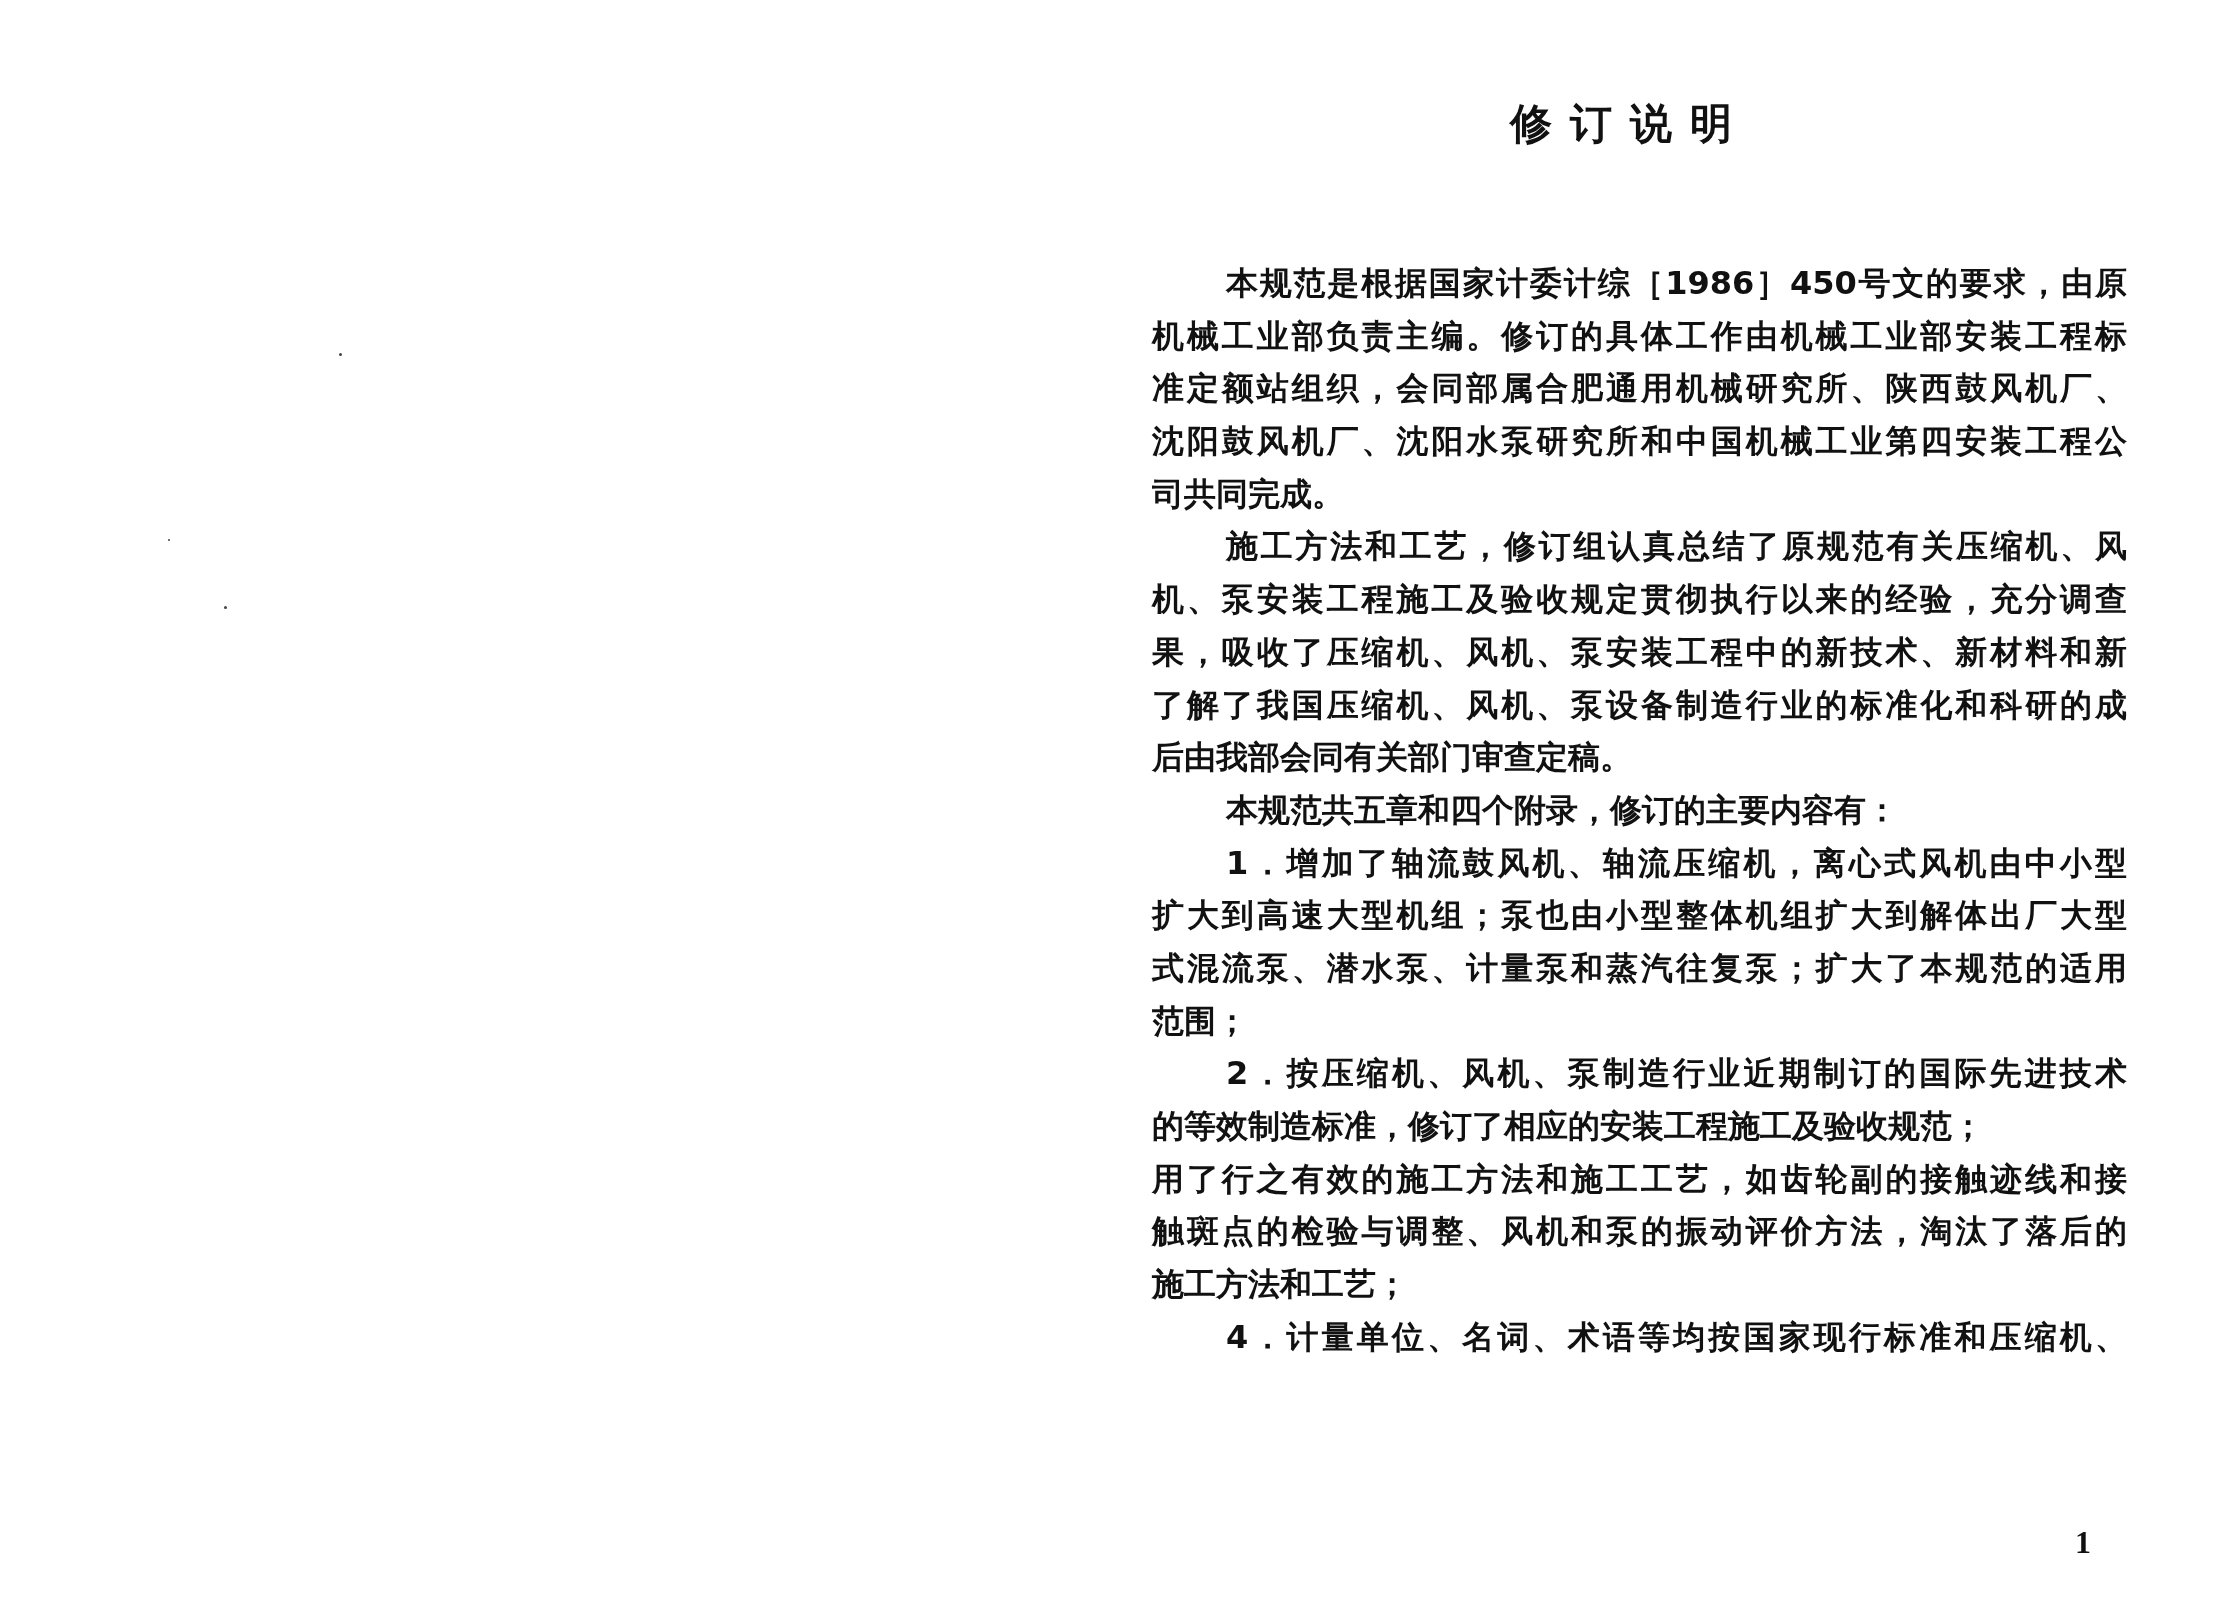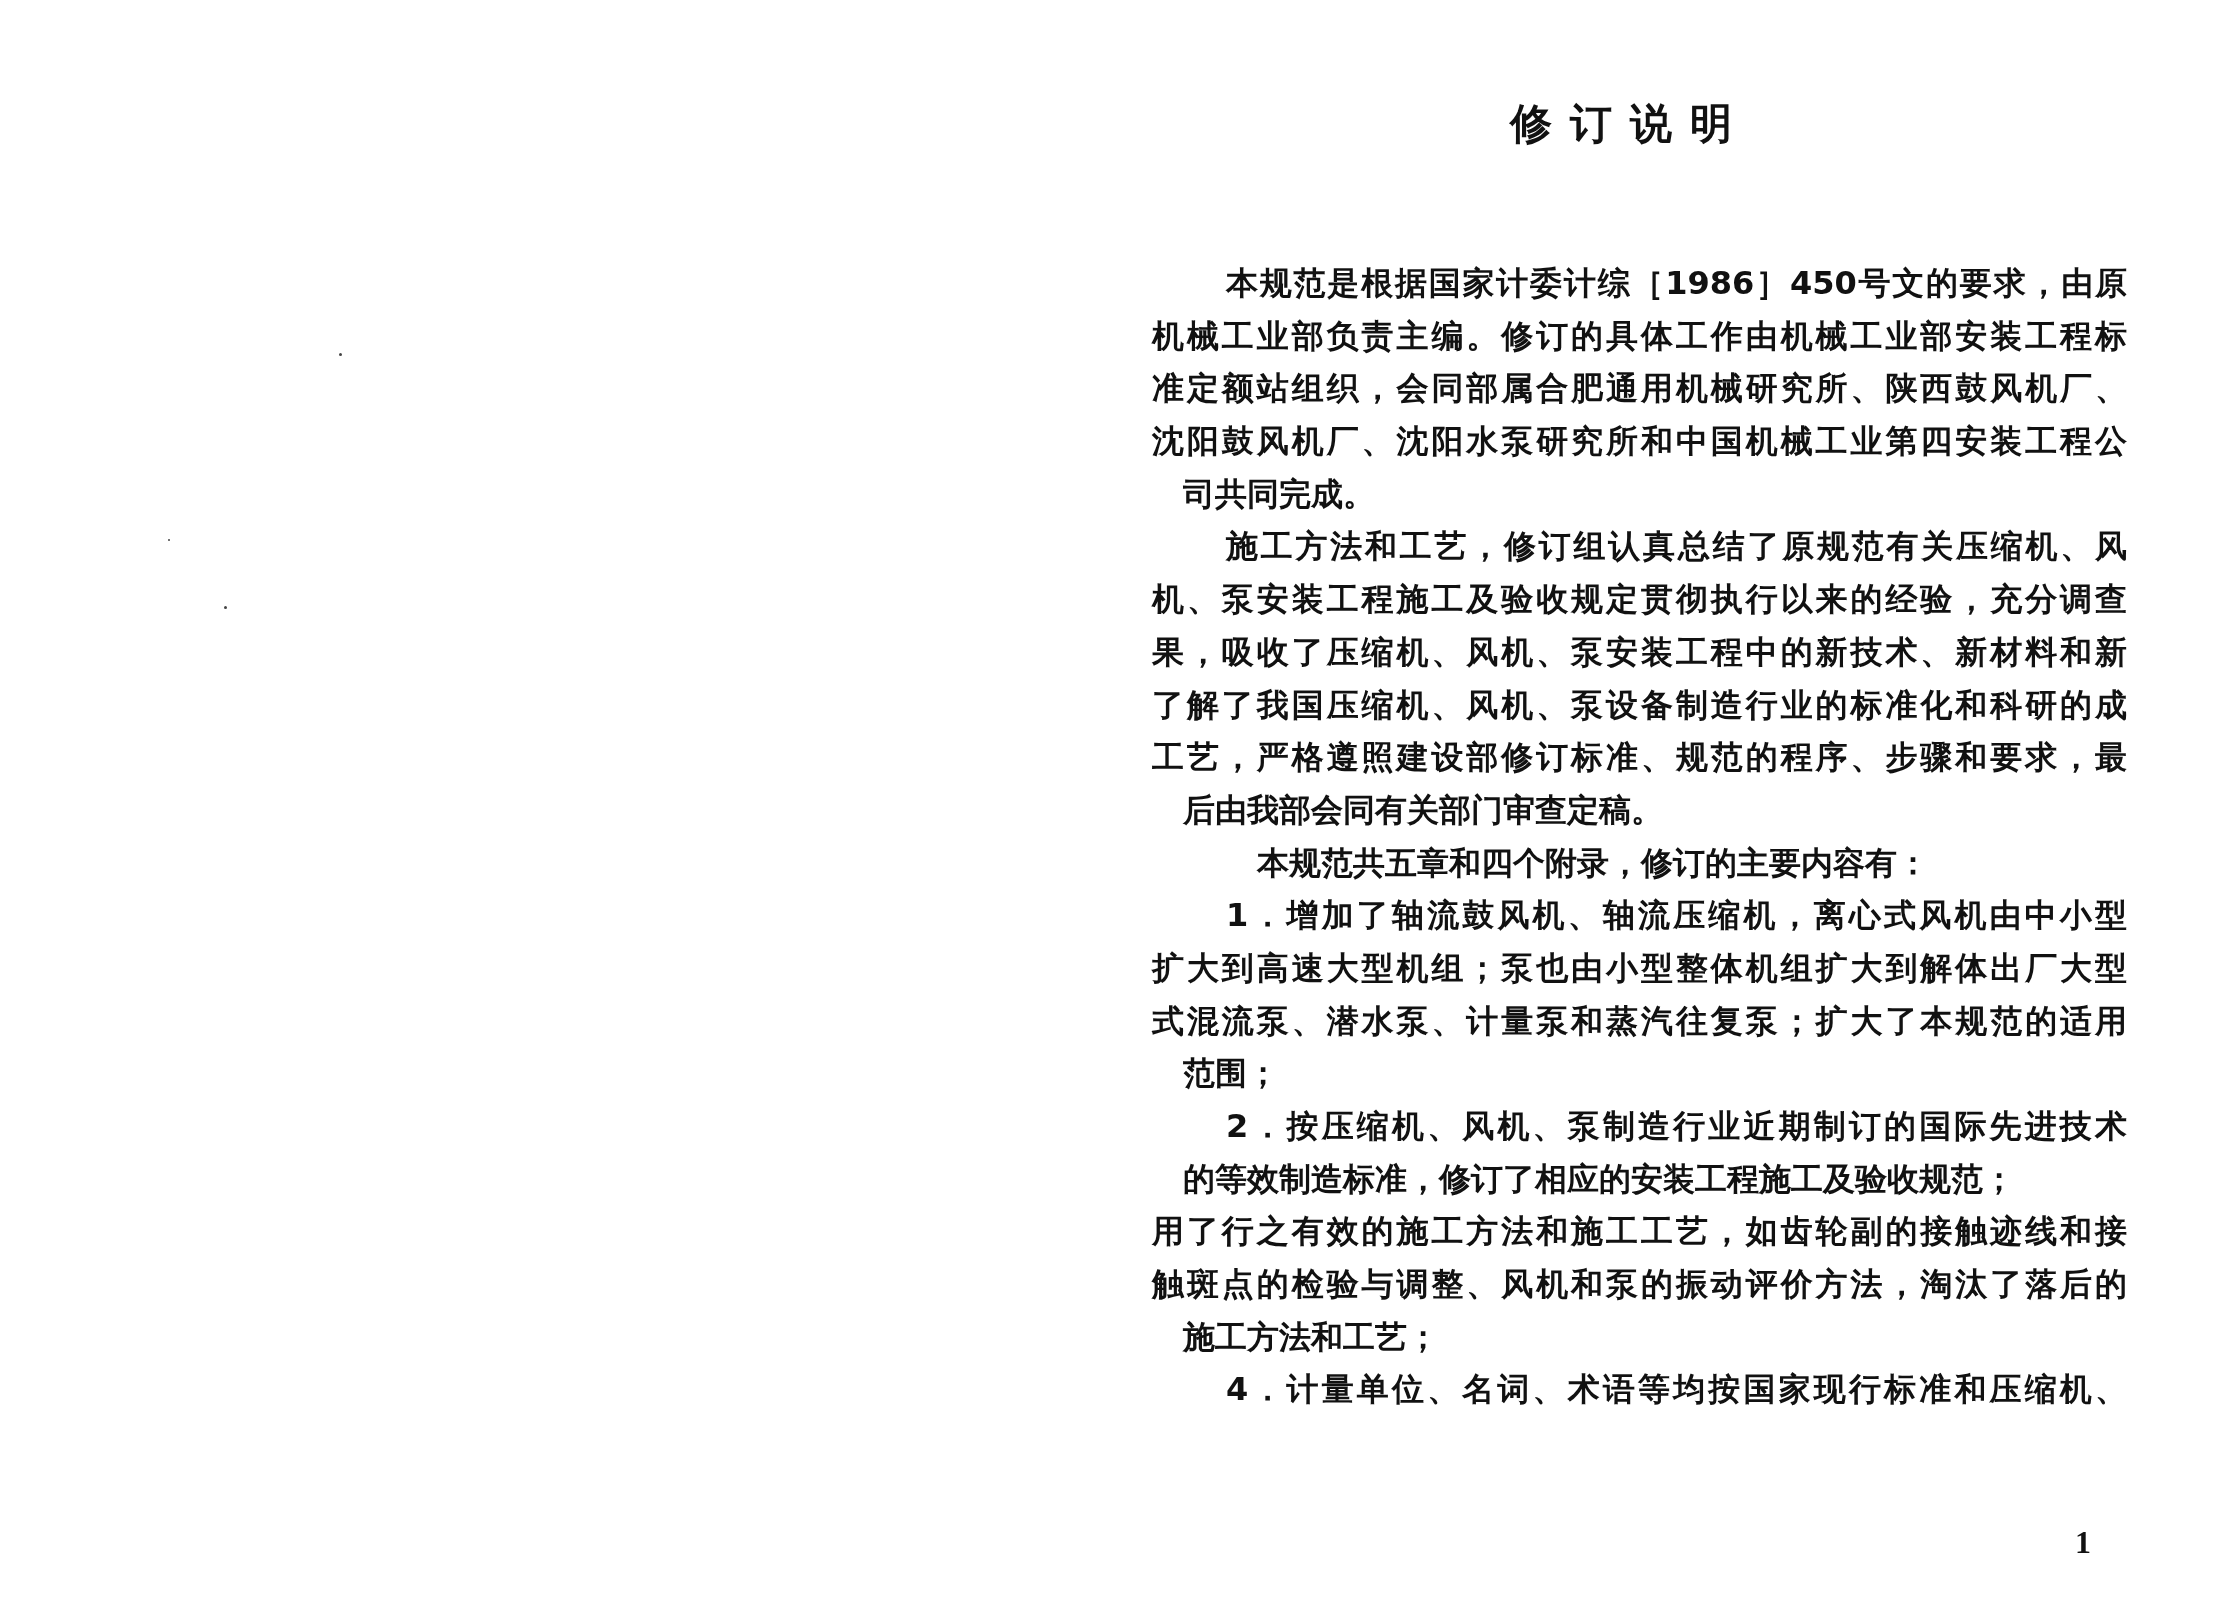--- a/index.html
+++ b/index.html
@@ -65,21 +65,20 @@
     text-align-last: justify;
     font-family: "DejaVu Sans", "Liberation Sans", sans-serif;
     font-weight: bold;
     letter-spacing: 0px;
   }
   .line.indent {
     padding-left: 74px;
   }
   .line.last {
     text-align-last: left;
-    margin-left: 31px;
   }
   .page-number {
     position: absolute;
     left: 2075px;
     top: 1508px;
     font-size: 32px;
     font-family: "Liberation Serif", "DejaVu Serif", serif;
     font-weight: bold;
   }
 </style>
@@ -100,21 +99,20 @@
   <div class="body-text" id="body-text">
       <div class="line indent">本规范是根据国家计委计综［1986］450号文的要求，由原</div>
       <div class="line">机械工业部负责主编。修订的具体工作由机械工业部安装工程标</div>
       <div class="line">准定额站组织，会同部属合肥通用机械研究所、陕西鼓风机厂、</div>
       <div class="line">沈阳鼓风机厂、沈阳水泵研究所和中国机械工业第四安装工程公</div>
       <div class="line last">司共同完成。</div>
       <div class="line indent">施工方法和工艺，修订组认真总结了原规范有关压缩机、风</div>
       <div class="line">机、泵安装工程施工及验收规定贯彻执行以来的经验，充分调查</div>
       <div class="line">果，吸收了压缩机、风机、泵安装工程中的新技术、新材料和新</div>
       <div class="line">了解了我国压缩机、风机、泵设备制造行业的标准化和科研的成</div>
-      <div class="line">工艺，严格遵照建设部修订标准、规范的程序、步骤和要求，最</div>
       <div class="line last">后由我部会同有关部门审查定稿。</div>
       <div class="line indent last">本规范共五章和四个附录，修订的主要内容有：</div>
       <div class="line indent">1．增加了轴流鼓风机、轴流压缩机，离心式风机由中小型</div>
       <div class="line">扩大到高速大型机组；泵也由小型整体机组扩大到解体出厂大型</div>
       <div class="line">式混流泵、潜水泵、计量泵和蒸汽往复泵；扩大了本规范的适用</div>
       <div class="line last">范围；</div>
       <div class="line indent">2．按压缩机、风机、泵制造行业近期制订的国际先进技术</div>
       <div class="line last">的等效制造标准，修订了相应的安装工程施工及验收规范；</div>
       <div class="line">用了行之有效的施工方法和施工工艺，如齿轮副的接触迹线和接</div>
       <div class="line">触斑点的检验与调整、风机和泵的振动评价方法，淘汰了落后的</div>

